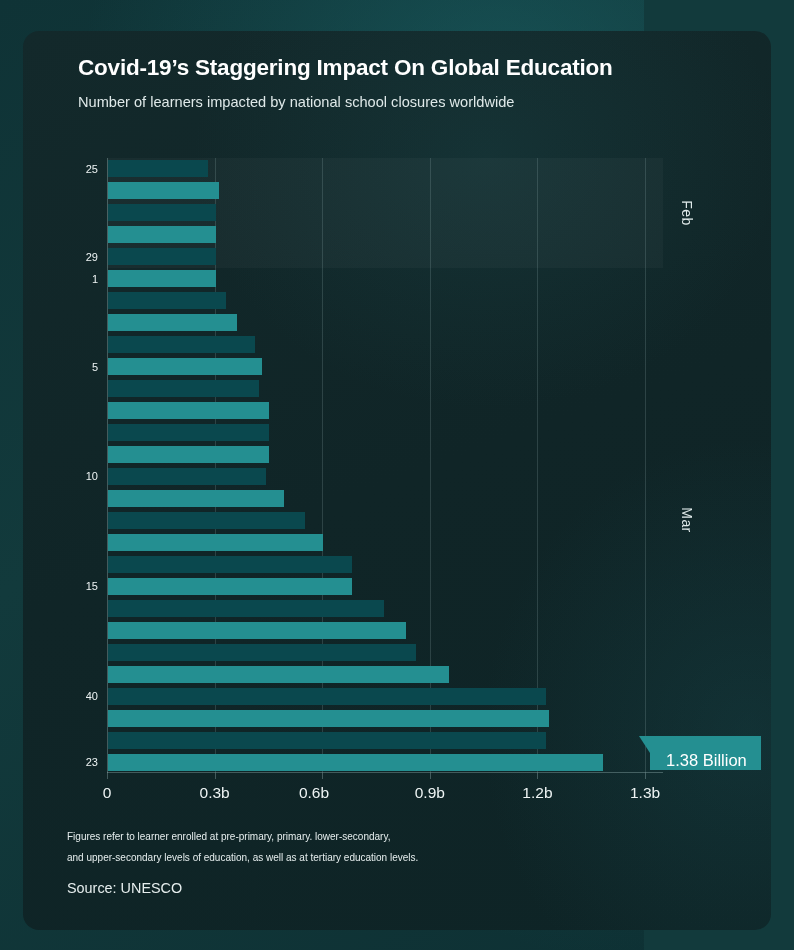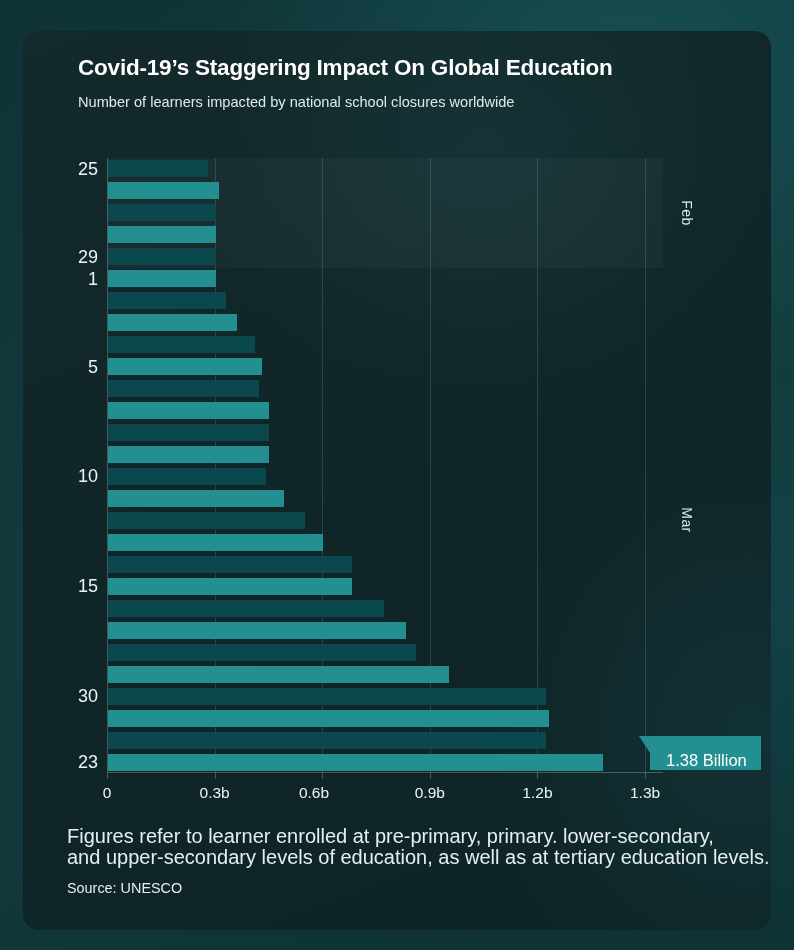--- a/index.html
+++ b/index.html
@@ -4,21 +4,21 @@
 <style>
   * { box-sizing: border-box; margin: 0; padding: 0; }
   html, body {
     width: 794px; height: 950px;
     font-family: "Liberation Sans", sans-serif;
     background: #123a3c;
     overflow: hidden;
   }
   #page {
     position: relative;
-    width: 794px; height: 950px;
+    width: 644px; height: 950px;
     background:
       radial-gradient(680px 520px at 78% 8%, rgba(32,120,125,0.38), rgba(18,58,60,0) 62%),
       radial-gradient(540px 620px at 96% 62%, rgba(26,96,102,0.30), rgba(18,58,60,0) 60%),
       linear-gradient(150deg, #0f3336 0%, #123a3c 45%, #0e3134 100%);
   }
   #card {
     position: absolute;
     left: 23px; top: 31px;
     width: 748px; height: 899px;
     background:
@@ -63,21 +63,21 @@
   .bar {
     position: absolute; left: 1px;
     height: 17px;
   }
   .bar.light { background: #248f91; }
   .bar.dark  { background: #0a484e; }
 
   .ylabel {
     position: absolute;
     right: 100%; margin-right: 9px;
-    font-size: 18px; color: #eef4f4;
+    font-size: 11px; color: #eef4f4;
     white-space: nowrap; text-align: center;
     transform: translateY(-50%);
   }
   .xtick {
     position: absolute; top: 100%;
     width: 1px; height: 6px;
     background: rgba(190,220,220,0.30);
   }
   .xlabel {
     position: absolute; top: 100%; margin-top: 11px;
@@ -106,21 +106,21 @@
     position: absolute;
     left: -11px; top: 0;
     width: 0; height: 0;
     border-style: solid;
     border-width: 0 11px 17px 0;
     border-color: transparent #248f91 transparent transparent;
   }
   
   #footnote {
     position: absolute; left: 44px; top: 795px;
-    font-size: 20px; line-height: 21px; color: #e6eeee;
+    font-size: 10px; line-height: 21px; color: #e6eeee;
   }
   #source {
     position: absolute; left: 44px; top: 849px;
     font-size: 14.4px; color: #e6eeee;
   }
 </style>
 </head>
 <body>
 
 <div id="page">
@@ -174,21 +174,21 @@
         <div class="bar dark" title="Mar 12" style="top: 353.911px; width: 197.29px;"></div>
         <div class="bar light" title="Mar 13" style="top: 375.875px; width: 215.226px;"></div>
         <div class="bar dark" title="Mar 14" style="top: 397.839px; width: 243.923px;"></div>
         <div class="bar light" title="Mar 15" style="top: 419.804px; width: 243.923px;"></div>
         <div class="ylabel" style="top: 428.304px;">15</div>
         <div class="bar dark" title="Mar 16" style="top: 441.768px; width: 276.206px;"></div>
         <div class="bar light" title="Mar 17" style="top: 463.732px; width: 297.729px;"></div>
         <div class="bar dark" title="Mar 18" style="top: 485.696px; width: 308.49px;"></div>
         <div class="bar light" title="Mar 19" style="top: 507.661px; width: 340.774px;"></div>
         <div class="bar dark" title="Mar 20" style="top: 529.625px; width: 437.626px;"></div>
-        <div class="ylabel" style="top: 538.125px;">30</div>
+        <div class="ylabel" style="top: 538.125px;">40</div>
         <div class="bar light" title="Mar 21" style="top: 551.589px; width: 441.213px;"></div>
         <div class="bar dark" title="Mar 22" style="top: 573.554px; width: 437.626px;"></div>
         <div class="bar light" title="Mar 23" style="top: 595.518px; width: 495.019px;"></div>
         <div class="ylabel" style="top: 604.018px;">23</div>
         <div class="month" style="top: 54.9107px;">Feb</div>
         <div class="month" style="top: 362.411px;">Mar</div>
         <div id="callout" style="left: 543.065px; top: 578.018px;">
           <div id="callout-tail"></div>
           <span>1.38 Billion</span>
         </div>

